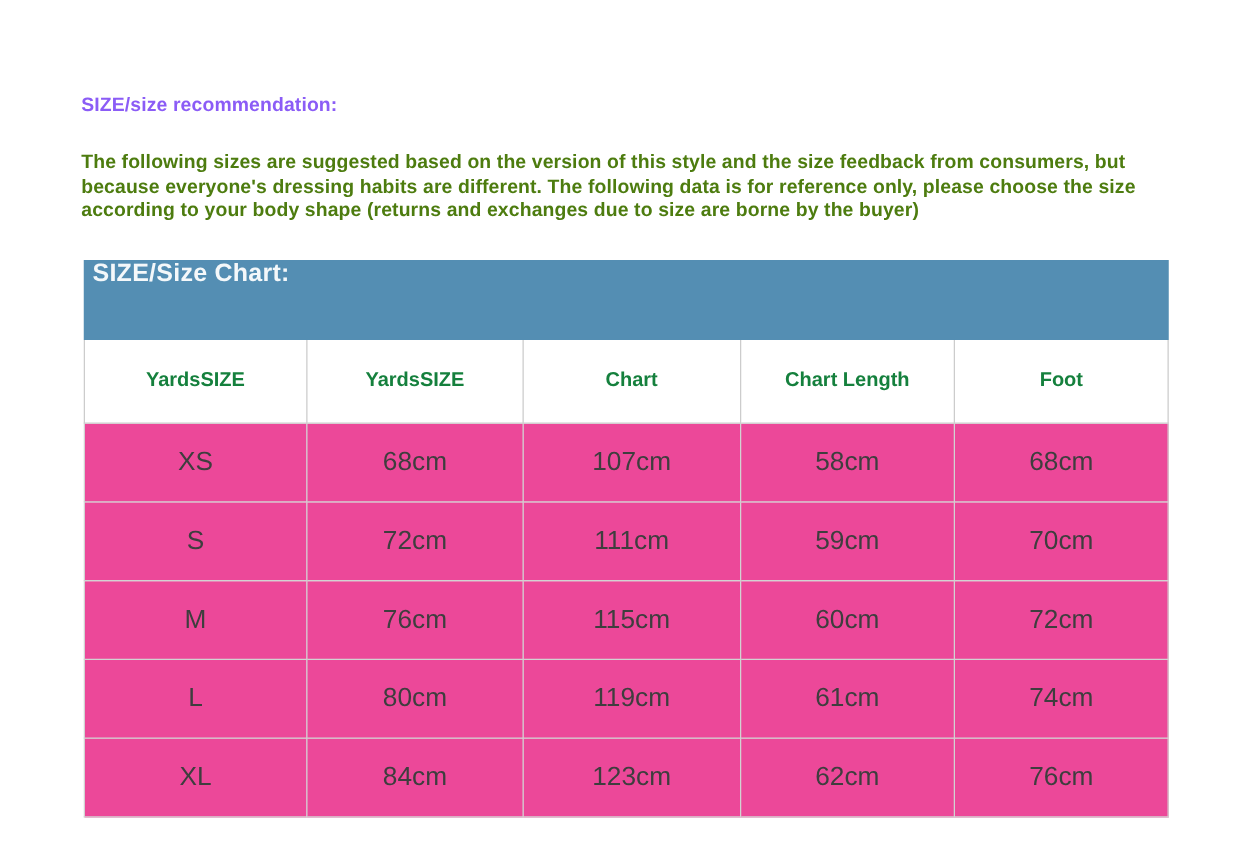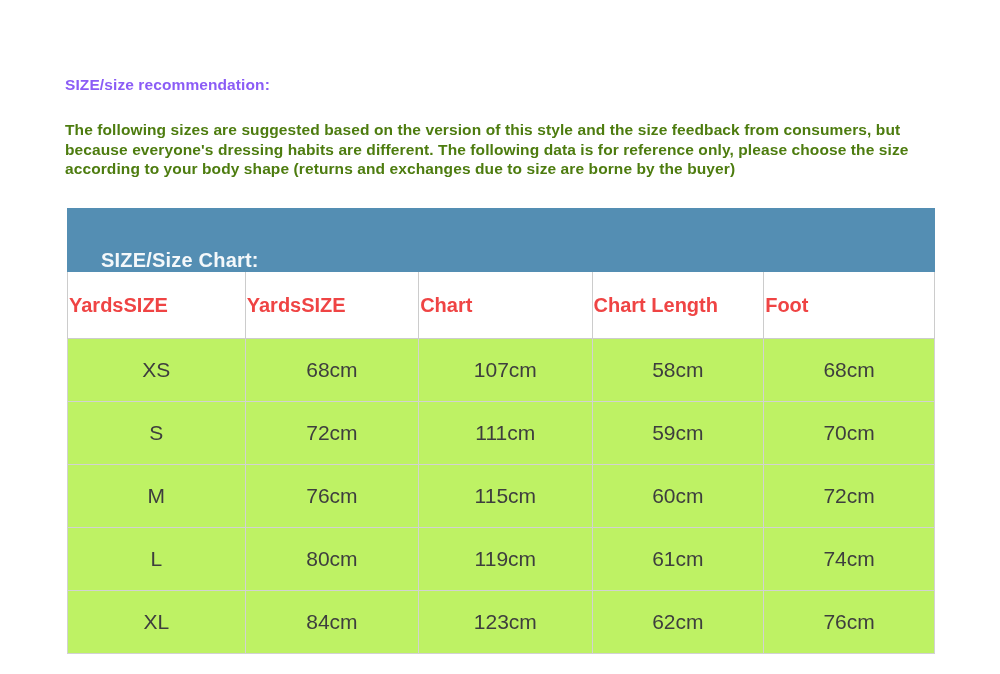--- a/index.html
+++ b/index.html
@@ -40,22 +40,22 @@
     left: 67px;
     top: 208px;
     width: 868px;
   }
   .chart-banner {
     box-sizing: border-box;
     width: 100%;
     height: 64px;
     background: #548eb3;
     display: flex;
-    align-items: flex-end;
-    padding-left: 34px;
+    align-items: flex-start;
+    padding-left: 7px;
   }
   .chart-banner-title {
     color: #f4f8fa;
     font-size: 20px;
     font-weight: bold;
     letter-spacing: 0.2px;
   }
   table.size-table {
     width: 100%;
     border-collapse: collapse;
@@ -64,38 +64,38 @@
     border: 1px solid #c9c9c9;
     border-top: none;
   }
   table.size-table col.c1 { width: 20.5%; }
   table.size-table col.c2 { width: 20%; }
   table.size-table col.c3 { width: 20%; }
   table.size-table col.c4 { width: 19.8%; }
   table.size-table col.c5 { width: 19.7%; }
   table.size-table th {
     height: 64px;
-    font-size: 20px;
+    font-size: 16px;
     font-weight: bold;
-    color: #ef4444;
-    text-align: left;
+    color: #15803d;
+    text-align: center;
     vertical-align: middle;
     border: 1px solid #cccccc;
     border-top: none;
     background: #ffffff;
   }
   table.size-table td {
     height: 60px;
     font-size: 21px;
     font-weight: 400;
     color: #3e3e3e;
     text-align: center;
     vertical-align: middle;
     border: 1px solid #d2d2d2;
-    background: #bef264;
+    background: #ec4899;
   }
 </style>
 </head>
 <body>
 
 <div class="page">
 
   <div class="reco-title">SIZE/size recommendation:</div>
 
   <div class="reco-body">The following sizes are suggested based on the version of this style and the size feedback from consumers, but because everyone's dressing habits are different. The following data is for reference only, please choose the size according to your body shape (returns and exchanges due to size are borne by the buyer)</div>

